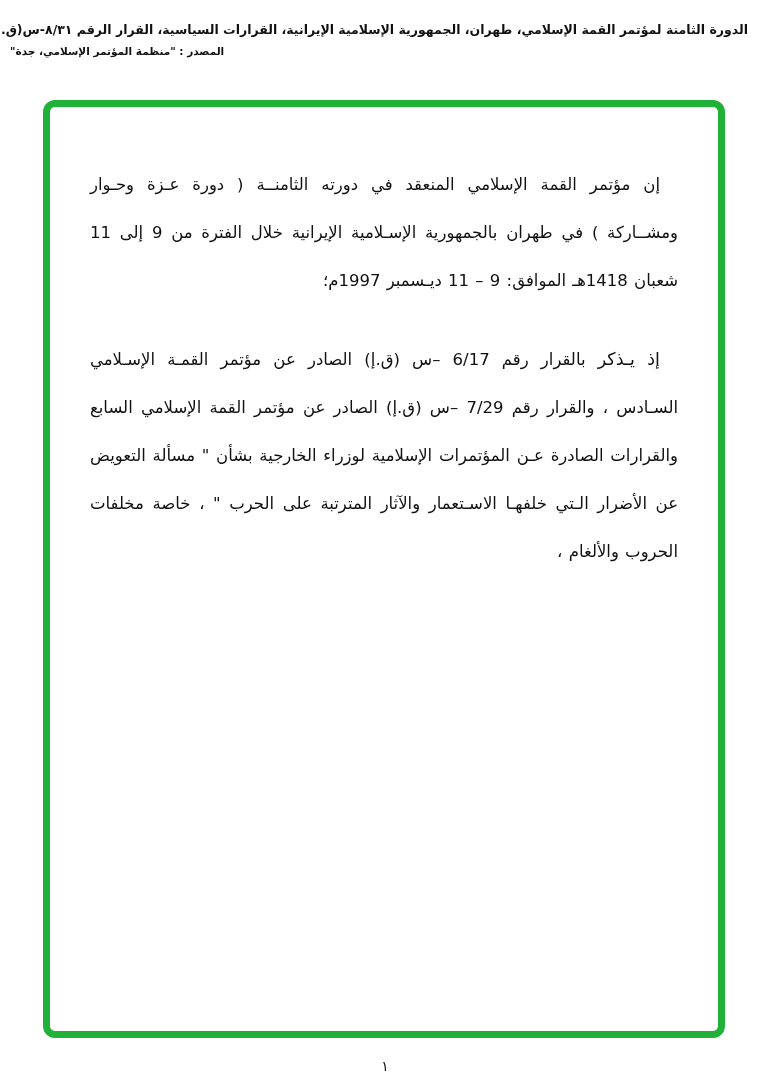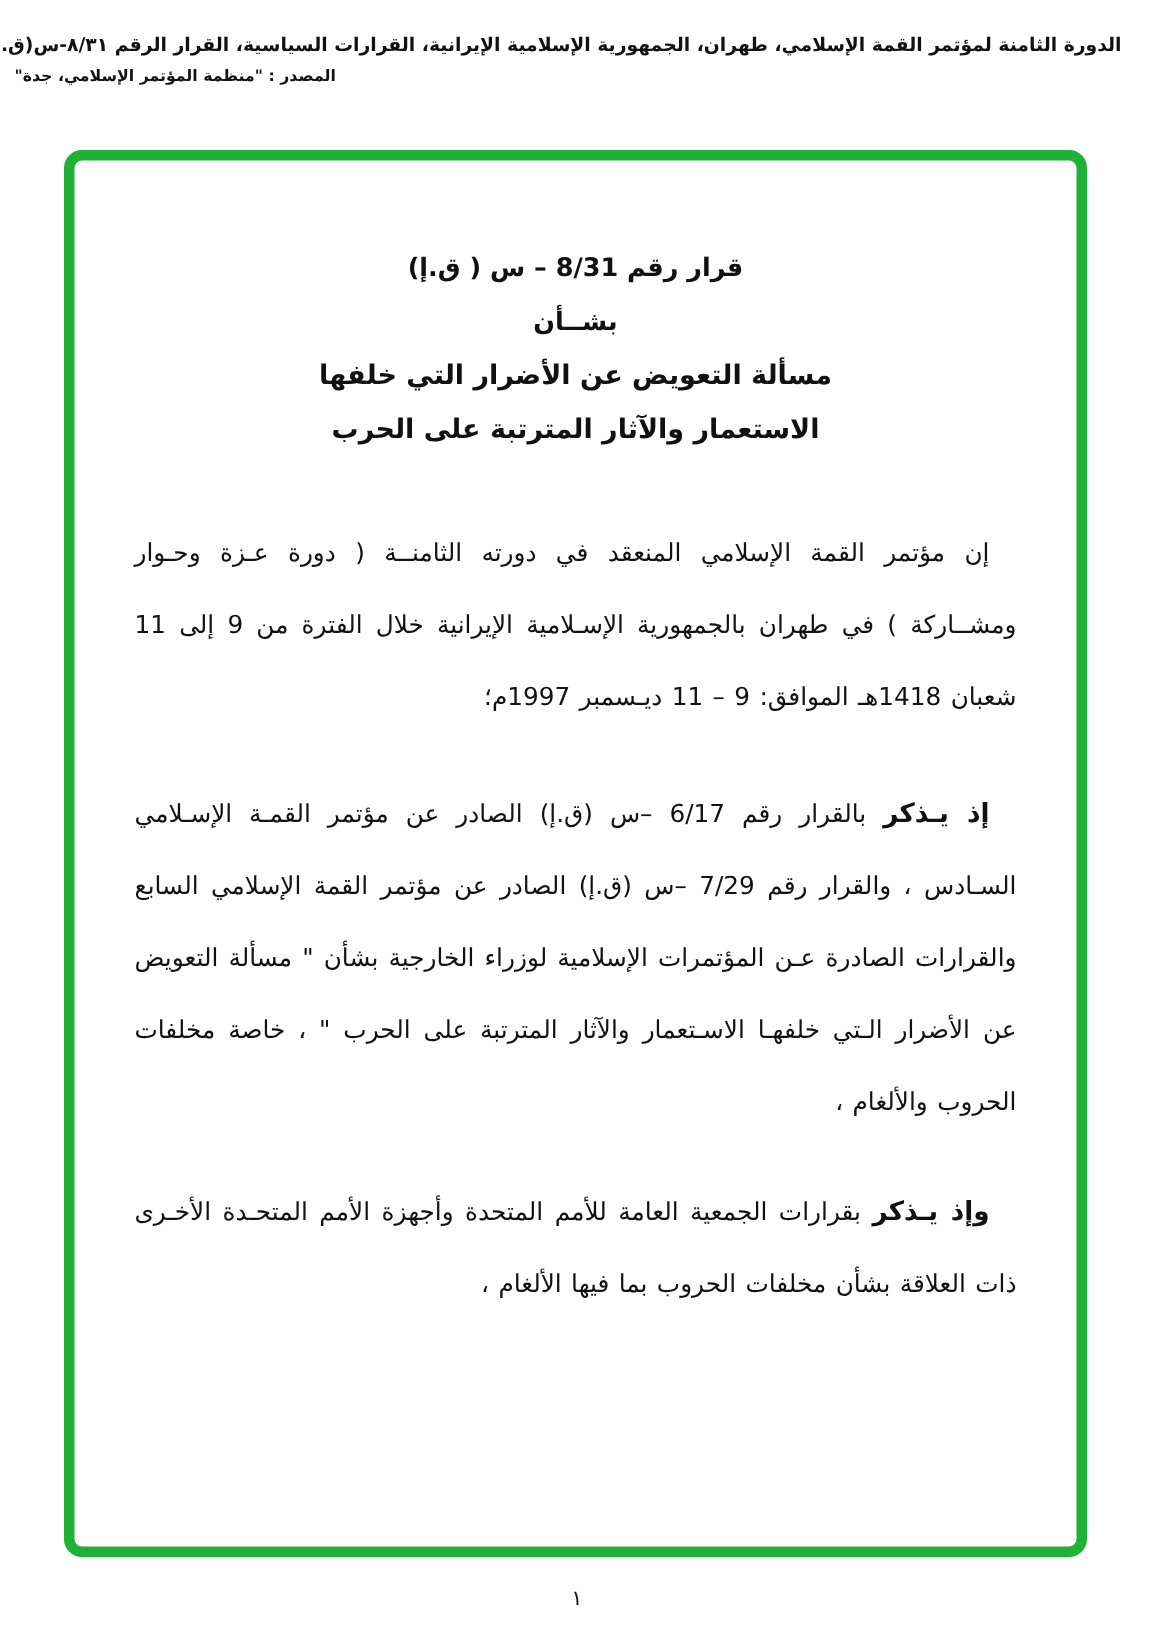--- a/index.html
+++ b/index.html
@@ -72,21 +72,21 @@
     text-align: justify;
     text-indent: 18px;
     margin: 0 0 25px 0;
     direction: rtl;
     word-spacing: 1px;
   }
   .body-paragraph.gap-large {
     margin-bottom: 30px;
   }
   .lead-word {
-    font-weight: bold;
+    font-weight: normal;
     font-size: 17.5px;
     margin-top: 36px;
   }
   .page-number {
     position: absolute;
     bottom: 12px;
     left: 0;
     right: 0;
     text-align: center;
     font-size: 14px;
@@ -97,31 +97,24 @@
 <body>
 
 <div class="page-header">
   <div class="line1">الدورة الثامنة لمؤتمر القمة الإسلامي، طهران، الجمهورية الإسلامية الإيرانية، القرارات السياسية، القرار الرقم ٨/٣١-س(ق.إ)</div>
   <div class="line2">المصدر : "منظمة المؤتمر الإسلامي، جدة"</div>
 </div>
 
 <div class="green-frame">
   <div class="doc-content">
 
-    <div class="doc-title">
-      <span class="t-line">قرار رقم 8/31 – س ( ق.إ)</span>
-      <span class="t-line">بشــأن</span>
-      <span class="t-line big">مسألة التعويض عن الأضرار التي خلفها</span>
-      <span class="t-line big">الاستعمار والآثار المترتبة على الحرب</span>
-    </div>
 
     <p class="body-paragraph gap-large"><span>إن مؤتمر القمة الإسلامي المنعقد في دورته الثامنــة ( دورة عـزة وحـوار ومشــاركة ) في طهران بالجمهورية الإسـلامية الإيرانية خلال الفترة من 9 إلى 11 شعبان 1418هـ الموافق: 9 – 11 ديـسمبر 1997م؛</span></p>
 
     <p class="body-paragraph"><span class="lead-word">إذ يـذكر</span><span> بالقرار رقم 6/17 –س (ق.إ) الصادر عن مؤتمر القمـة الإسـلامي السـادس ، والقرار رقم 7/29 –س (ق.إ) الصادر عن مؤتمر القمة الإسلامي السابع والقرارات الصادرة عـن المؤتمرات الإسلامية لوزراء الخارجية بشأن " مسألة التعويض عن الأضرار الـتي خلفهـا الاسـتعمار والآثار المترتبة على الحرب " ، خاصة مخلفات الحروب والألغام ،</span></p>
 
 
 
-    <p class="body-paragraph"><span class="lead-word">وإذ يـذكر</span><span> بقرارات الجمعية العامة للأمم المتحدة وأجهزة الأمم المتحـدة الأخـرى ذات العلاقة بشأن مخلفات الحروب بما فيها الألغام ،</span></p>
 
   </div>
 </div>
 
 <div class="page-number">١</div>
 
 </body></html>

